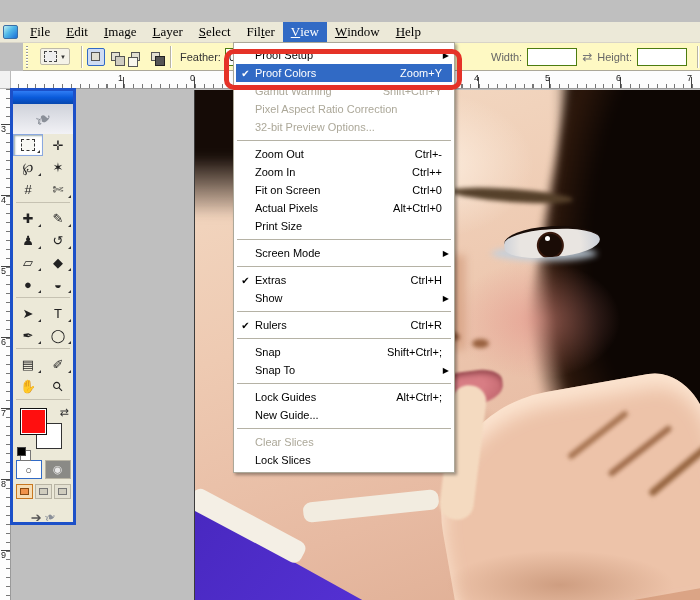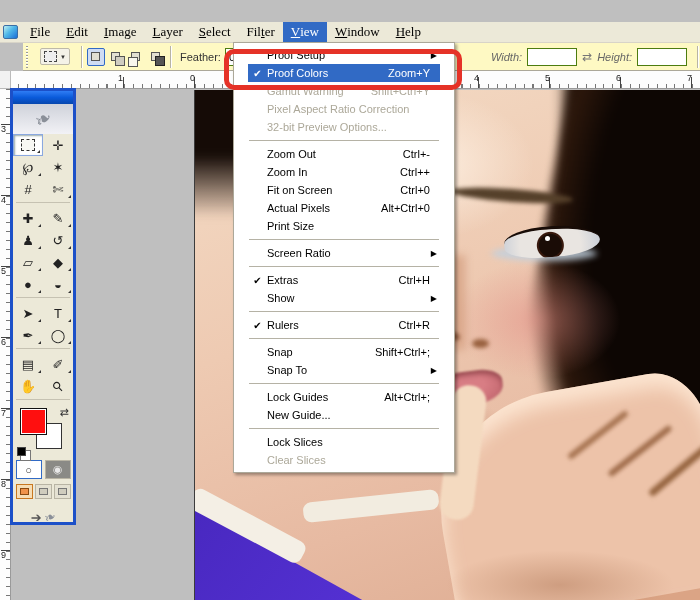--- a/index.html
+++ b/index.html
@@ -50,21 +50,21 @@
     border:1px solid #555; background:#cfccc0; }
   .mode-btn:nth-child(3) .sq::after { content:""; position:absolute; left:-4px; top:4px; width:8px; height:8px;
     border:1px solid #555; background:#f8f6ee; }
   .mode-btn:nth-child(4) .sq::after { content:""; position:absolute; left:3px; top:3px; width:8px; height:8px;
     border:1px solid #222; background:#555; }
   .feather-wrap { display:flex; align-items:center; gap:4px; margin-left:4px; }
   .optionsbar input { height:18px; border:1px solid #4d7c0f; background:#fff; font-size:11px;
     padding:0 3px; font-family:Liberation Sans, sans-serif; }
   .feather-input { width:42px; }
   .wh-wrap { position:absolute; left:468px; top:0; height:28px; display:flex; align-items:center; gap:5px; }
-  .wh-wrap label { color:#666;font-style:italic; }
+  .wh-wrap label { color:#666; }
   .wh-input { width:50px; }
   .swap-icon { color:#777; font-size:12px; }
 
   
   .hruler { position:absolute; left:0; top:71px; width:700px; height:18px; background:#fdfdfd;
     border-bottom:1px solid #9a9a9a; z-index:2; }
   .hruler .minor { position:absolute; left:0; bottom:0; width:100%; height:4px;
     background:repeating-linear-gradient(90deg,#777 0 1px,transparent 1px 8.875px); }
   .hruler .tick { position:absolute; bottom:0; width:1px; height:11px; background:#444; }
   .hruler .num { position:absolute; top:2px; font-size:9px; color:#222; }
@@ -177,21 +177,21 @@
   .screen-btn::after { content:""; position:absolute; left:3px; top:3px; right:3px; bottom:3px;
     border:1px solid #777; background:#cfccbe; }
   .screen-btn.sel { border:1px solid #c87820; background:#f6ddb4; }
   .screen-btn.sel::after { background:#f0934a; border-color:#8a4a10; }
   .tb-ir { height:26px; flex:none; display:flex; align-items:center; justify-content:center;
     gap:2px; color:#555; font-size:13px; }
   .tb-ir .feather2 { color:#8a8f98; font-size:14px; transform:rotate(-25deg); }
 
   
   .menu { position:absolute; left:233px; top:42px; width:222px; background:#fff;
-    border:1px solid #aca899; box-shadow:2px 2px 3px rgba(0,0,0,.35); padding:3px 12px;
+    border:1px solid #aca899; box-shadow:2px 2px 3px rgba(0,0,0,.35); padding:3px 0;
     font-size:11px; z-index:10; }
   .menu-item { display:flex; align-items:center; height:18px; margin:0 2px; color:#000;
     white-space:nowrap; cursor:default; }
   .menu-item .chk { width:19px; text-align:center; font-size:10px; flex:none; }
   .menu-item .lab { flex:0 1 auto; }
   .menu-item .sc { margin-left:auto; padding:0 10px 0 16px; }
   .menu-item .sub { width:12px; font-size:8px; flex:none; margin-left:auto; text-align:right;
     padding-right:3px; }
   .menu-item.hl { background:#316ac5; color:#fff; }
   .menu-item.dis { color:#aca899; }
@@ -472,21 +472,21 @@
         <span class="lab">Actual Pixels</span>
         <span class="sc">Alt+Ctrl+0</span>
       </div>
       <div class="menu-item">
         <span class="chk"></span>
         <span class="lab">Print Size</span>
       </div>
       <div class="menu-sep"></div>
       <div class="menu-item has-sub">
         <span class="chk"></span>
-        <span class="lab">Screen Ratio</span>
+        <span class="lab">Screen Mode</span>
         <span class="sub">▶</span>
       </div>
       <div class="menu-sep"></div>
       <div class="menu-item">
         <span class="chk">✔</span>
         <span class="lab">Extras</span>
         <span class="sc">Ctrl+H</span>
       </div>
       <div class="menu-item has-sub">
         <span class="chk"></span>
@@ -514,25 +514,25 @@
       <div class="menu-item">
         <span class="chk"></span>
         <span class="lab">Lock Guides</span>
         <span class="sc">Alt+Ctrl+;</span>
       </div>
       <div class="menu-item">
         <span class="chk"></span>
         <span class="lab">New Guide...</span>
       </div>
       <div class="menu-sep"></div>
+      <div class="menu-item dis">
+        <span class="chk"></span>
+        <span class="lab">Clear Slices</span>
+      </div>
       <div class="menu-item">
         <span class="chk"></span>
         <span class="lab">Lock Slices</span>
       </div>
-      <div class="menu-item dis">
-        <span class="chk"></span>
-        <span class="lab">Clear Slices</span>
-      </div>
     </div>
 
   <div class="annotation"></div>
 
 </div>
 
 </body></html>

